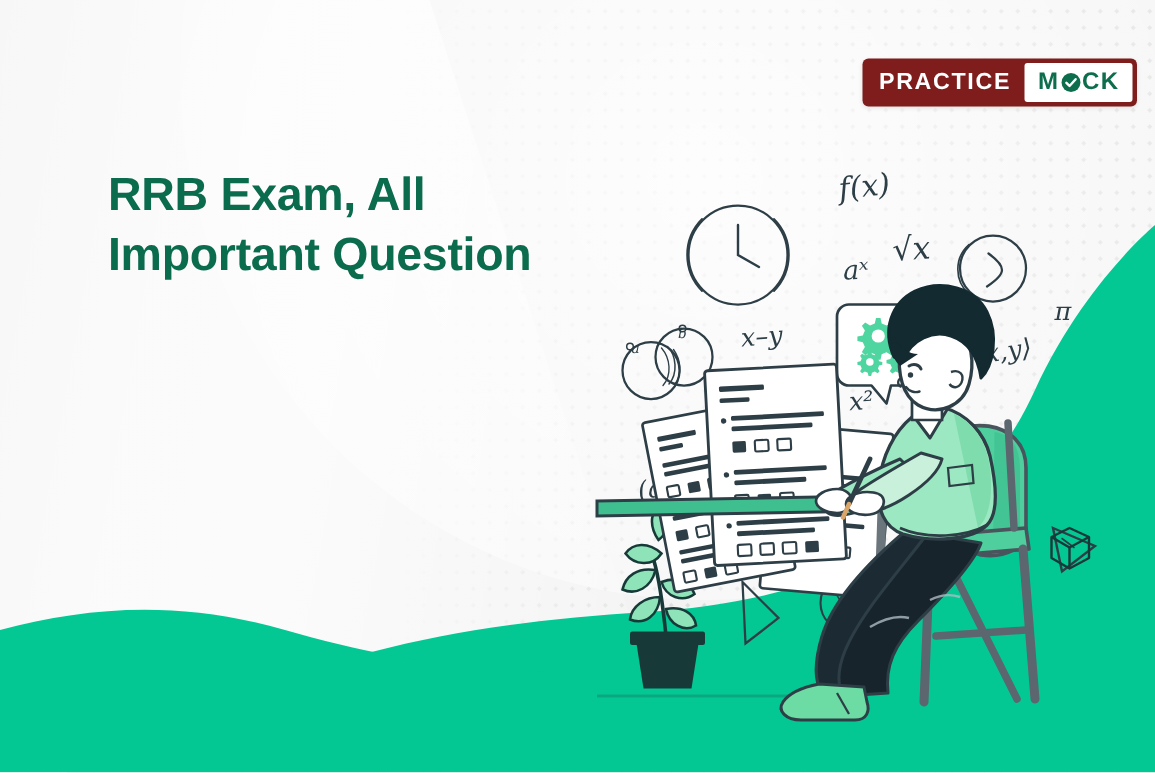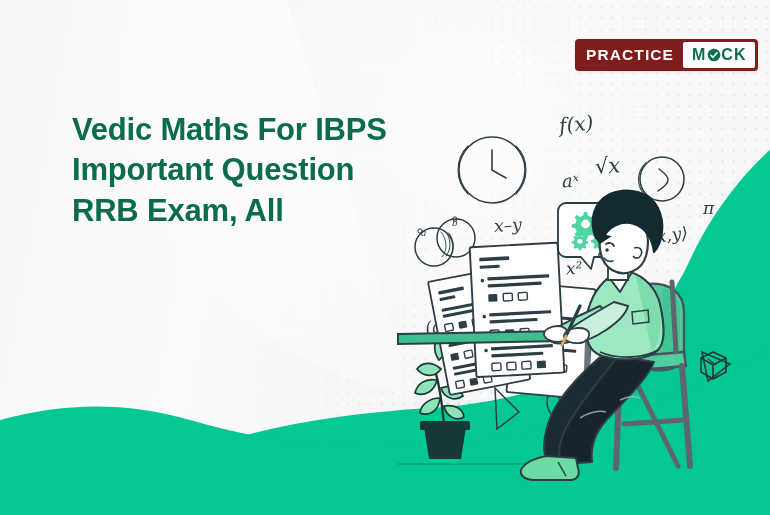--- a/index.html
+++ b/index.html
@@ -378,23 +378,22 @@
       <span class="mark" style="left: 494px; top: 215px; font-size: 17px; transform: rotate(-4deg);">x–y</span>
       <span class="mark" style="left: 566px; top: 258px; font-size: 17px; transform: rotate(-3deg);">x²</span>
       <span class="mark" style="left: 703px; top: 198px; font-size: 17px; transform: rotate(0deg);">π</span>
       <span class="mark" style="left: 650px; top: 225px; font-size: 17px; transform: rotate(-8deg);">⟨x,y⟩</span>
       <span class="mark" style="left: 425px; top: 315px; font-size: 17px; transform: rotate(-10deg);">(a,b)</span>
       <span class="mark" style="left: 421px; top: 228px; font-size: 9px; transform: rotate(0deg);">a</span>
       <span class="mark" style="left: 452px; top: 218px; font-size: 9px; transform: rotate(0deg);">b</span>
     </div>
 
   <div class="headline">
-    <div>Vedic Maths For IBPS</div>
+    <div>RRB Exam, All</div>
     <div>Important Question</div>
-    <div>RRB Exam, All</div>
   </div>
 
   <div class="logo">
     <div class="logo-practice">PRACTICE</div>
     <div class="logo-mock">
       <span>M</span>
       <span class="mk-o">
         <svg viewBox="0 0 20 20" width="14" height="14">
           <circle cx="10" cy="10" r="9" fill="#0d6e4e"></circle>
           <path d="M5.6,10.3 L8.6,13.3 L14.4,6.9" stroke="#ffffff" stroke-width="2.3" fill="none" stroke-linecap="round" stroke-linejoin="round"></path>

